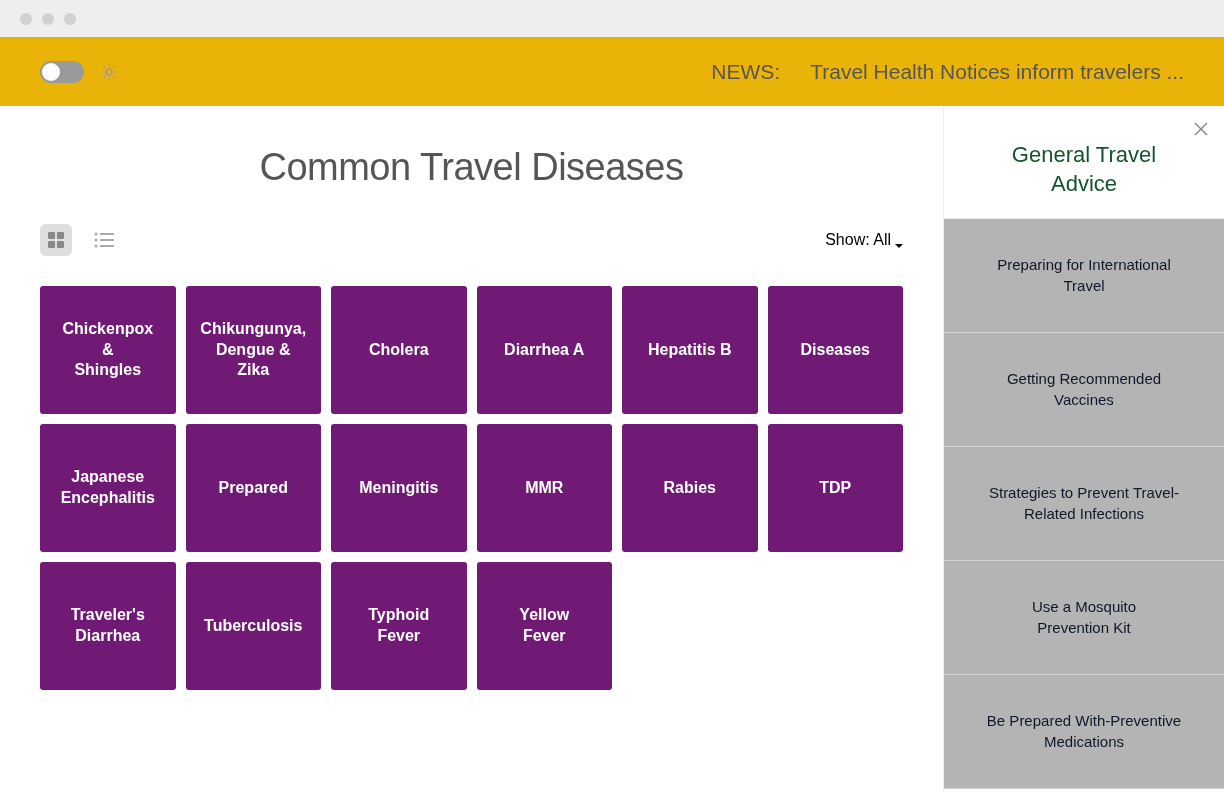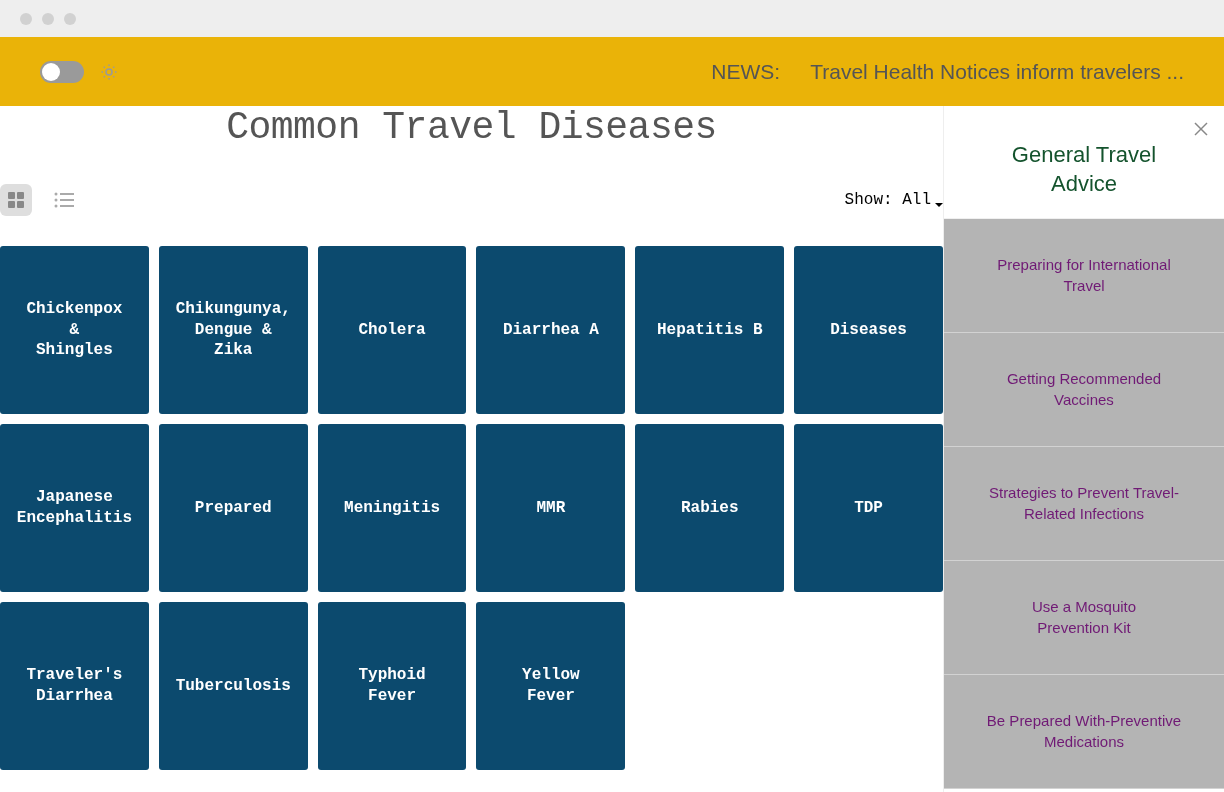--- a/index.html
+++ b/index.html
@@ -90,23 +90,23 @@
     }
     
     .main-container {
       display: flex;
       height: calc(100% - 106px);
     }
     
     .content-area {
       flex: 1;
       background: white;
+      padding: 40px;
       position: relative;
       overflow: hidden;
-      font-family: Liberation Mono, monospace;
     }
     
     .page-title {
       text-align: center;
       font-size: 38px;
       font-weight: 400;
       color: #555;
       margin-bottom: 35px;
       letter-spacing: -0.5px;
     }
@@ -167,23 +167,23 @@
     
     .disease-grid {
       display: grid;
       grid-template-columns: repeat(6, 1fr);
       gap: 10px;
       position: relative;
       z-index: 1;
     }
     
     .disease-card {
-      background: #0c4a6e;
+      background: #701a75;
       border-radius: 3px;
-      height: 168px;
+      height: 128px;
       display: flex;
       align-items: center;
       justify-content: center;
       padding: 12px;
       cursor: pointer;
     }
     
     .disease-label {
       color: white;
       font-size: 16px;
@@ -238,21 +238,21 @@
       height: 114px;
       display: flex;
       align-items: center;
       justify-content: center;
       padding: 20px;
       border-bottom: 1px solid rgba(255,255,255,0.4);
       cursor: pointer;
     }
     
     .advice-label {
-      color: #701a75;
+      color: #0f172a;
       font-size: 15px;
       text-align: center;
       line-height: 1.35;
       font-weight: 400;
       white-space: pre-line;
     }
   </style>
 </head>
 <body>
 

